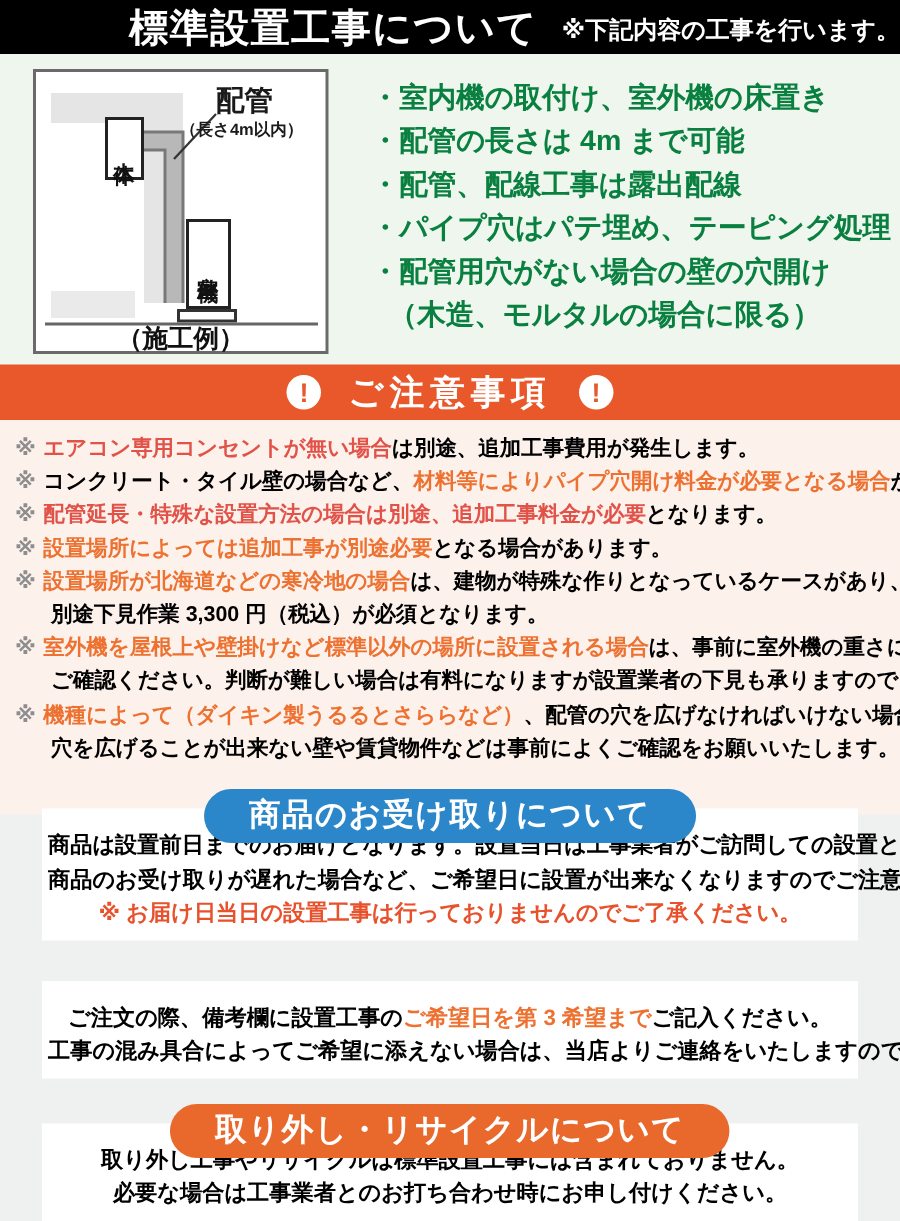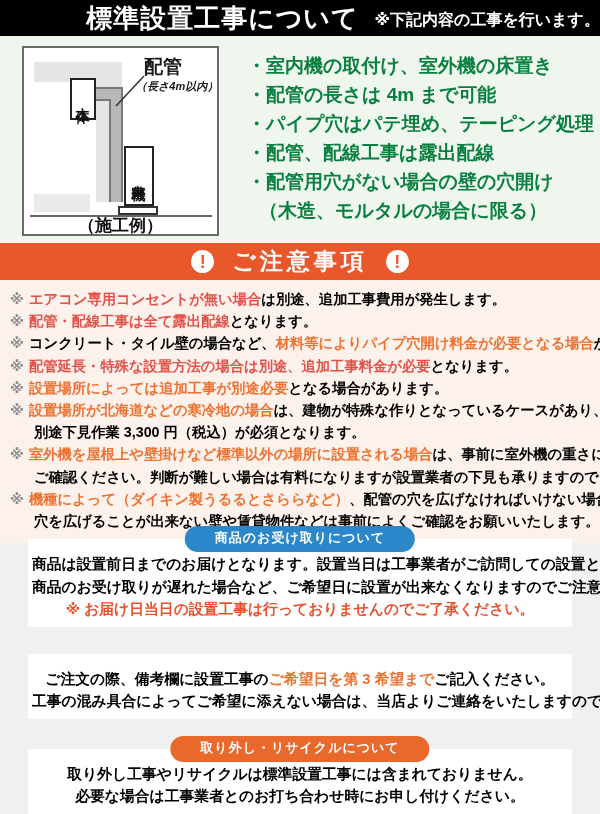--- a/index.html
+++ b/index.html
@@ -10,21 +10,21 @@
   .band-green { height:36px; background:#000000; display:flex; align-items:center; justify-content:flex-end; gap:16px; }
   .band-green .t { color:#fff; font-size:26px; font-weight:bold; letter-spacing:1px; }
   .band-green .s { color:#fff; font-size:16px; font-weight:bold; padding-top:5px; }
 
   
   .section-work { height:207px; background:#eef6ee; display:flex; gap:8px; padding:10px 6px 0 22px;justify-content:space-between; }
   .diagram { position:relative; width:197px; height:190px; background:#fff; border:2px solid #6a6a6a; flex:none; }
   .diagram svg { position:absolute; left:0; top:0; }
   .dlabel { position:absolute; font-weight:bold; color:#1a1a1a; white-space:nowrap; }
   .dl-pipe { left:120px; top:6px; font-size:19px; }
-  .dl-pipesub { left:112px; top:31px; font-size:11px;font-style:italic; }
+  .dl-pipesub { left:96px; top:31px; font-size:11px; }
   .vbox { position:absolute; background:#fff; border:2px solid #222; display:flex; align-items:center; justify-content:center; }
   .vbox .vt { writing-mode:vertical-rl; text-orientation:upright; font-size:14px; font-weight:bold; color:#111; letter-spacing:2px; }
   .vb-unit { left:46px; top:30px; width:26px; height:42px; }
   .vb-out { left:100px; top:98px; width:30px; height:60px; }
   .pedestal { position:absolute; left:94px; top:158px; width:40px; height:9px; background:#fff; border:2px solid #333; }
   .dcaption { position:absolute; left:0; top:166px; width:100%; text-align:center; font-size:17px; font-weight:bold; color:#111; }
   .work-list { padding-top:5px; }
   .work-item { color:#0a8040; font-weight:bold; font-size:19px; line-height:29px; white-space:nowrap; }
   .work-item.indent { padding-left:12px; }
 
@@ -42,21 +42,21 @@
   .c-red { color:#e15349; }
   .c-orange { color:#ed7231; }
   .c-alert { color:#e7522d; }
 
   
   .bottom { padding:0 28px; }
   .card-wrap { position:relative; padding-top:13px; }
   #wrap-0 { position:relative; top:-17px; margin-bottom:-17px; }
   #wrap-1 { margin-top:14px; }
   #wrap-2 { margin-top:17px; }
-  .pill { position:absolute; top:0; left:50%; transform:translateX(-50%); z-index:2; color:#fff; font-size:13px; font-weight:bold; letter-spacing:1px; padding:3px 30px 5px; border-radius:19px; white-space:nowrap; }
+  .pill { position:absolute; top:0; left:50%; transform:translateX(-50%); z-index:2; color:#fff; font-size:21px; font-weight:bold; letter-spacing:1px; padding:3px 30px 5px; border-radius:19px; white-space:nowrap; }
   .pill.blue { background:#2b87ca; }
   .pill.orange { background:#e9692d; }
   .card { background:#fff; padding:14px 4px 6px; text-align:center; }
   .card-line { font-size:14.8px; font-weight:bold; line-height:22.5px; white-space:nowrap; color:#3e3e3e; }
 </style>
 </head>
 <body>
 
 <div class="page">
 
@@ -83,36 +83,35 @@
       </div>
       <div class="vbox vb-out">
         <span class="vt">室外機</span>
       </div>
       <div class="pedestal"></div>
       <div class="dcaption">（施工例）</div>
     </div>
     <div class="work-list" id="work-list">
         <div class="work-item">・室内機の取付け、室外機の床置き</div>
         <div class="work-item">・配管の長さは 4m まで可能</div>
+        <div class="work-item">・配管、配線工事は露出配線</div>
         <div class="work-item">・パイプ穴はパテ埋め、テーピング処理</div>
-        <div class="work-item">・配管、配線工事は露出配線</div>
         <div class="work-item">・配管用穴がない場合の壁の穴開け</div>
         <div class="work-item indent">（木造、モルタルの場合に限る）</div>
       </div>
   </div>
 
   <div class="band-caution">
     <span class="warn-ic">!</span>
     <span class="t">ご注意事項</span>
     <span class="warn-ic">!</span>
   </div>
 
   <div class="section-notes" id="notes">
       <div class="note-line"><span class="nmark">※</span><span class="c-red">エアコン専用コンセントが無い場合</span><span class="c-dark">は別途、追加工事費用が発生します。</span></div>
-      <div class="note-line"><span class="nmark">※</span><span class="c-red">配管・配線工事は全て露出配線</span><span class="c-dark">となります。</span></div>
       <div class="note-line"><span class="nmark">※</span><span class="c-dark">コンクリート・タイル壁の場合など、</span><span class="c-orange">材料等によりパイプ穴開け料金が必要となる場合</span><span class="c-dark">があります。</span></div>
       <div class="note-line"><span class="nmark">※</span><span class="c-red">配管延長・特殊な設置方法の場合は別途、追加工事料金が必要</span><span class="c-dark">となります。</span></div>
       <div class="note-line"><span class="nmark">※</span><span class="c-orange">設置場所によっては追加工事が別途必要</span><span class="c-dark">となる場合があります。</span></div>
       <div class="note-line"><span class="nmark">※</span><span class="c-orange">設置場所が北海道などの寒冷地の場合</span><span class="c-dark">は、建物が特殊な作りとなっているケースがあり、</span></div>
       <div class="note-line indent"><span class="c-dark">別途下見作業 3,300 円（税込）が必須となります。</span></div>
       <div class="note-line"><span class="nmark">※</span><span class="c-orange">室外機を屋根上や壁掛けなど標準以外の場所に設置される場合</span><span class="c-dark">は、事前に室外機の重さに耐えられるか</span></div>
       <div class="note-line indent"><span class="c-dark">ご確認ください。判断が難しい場合は有料になりますが設置業者の下見も承りますのでご相談ください。</span></div>
       <div class="note-line"><span class="nmark">※</span><span class="c-orange">機種によって（ダイキン製うるるとさららなど）</span><span class="c-dark">、配管の穴を広げなければいけない場合があります。</span></div>
       <div class="note-line indent"><span class="c-dark">穴を広げることが出来ない壁や賃貸物件などは事前によくご確認をお願いいたします。</span></div>
     </div>

